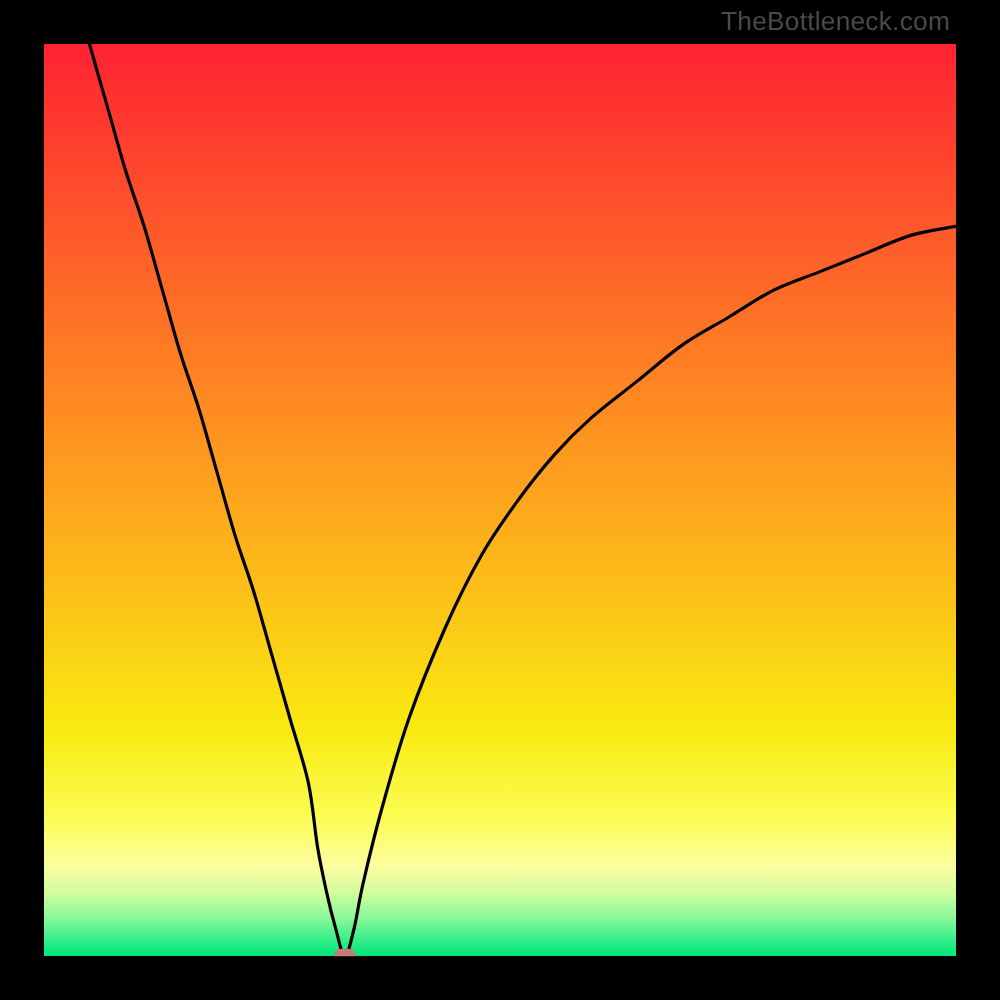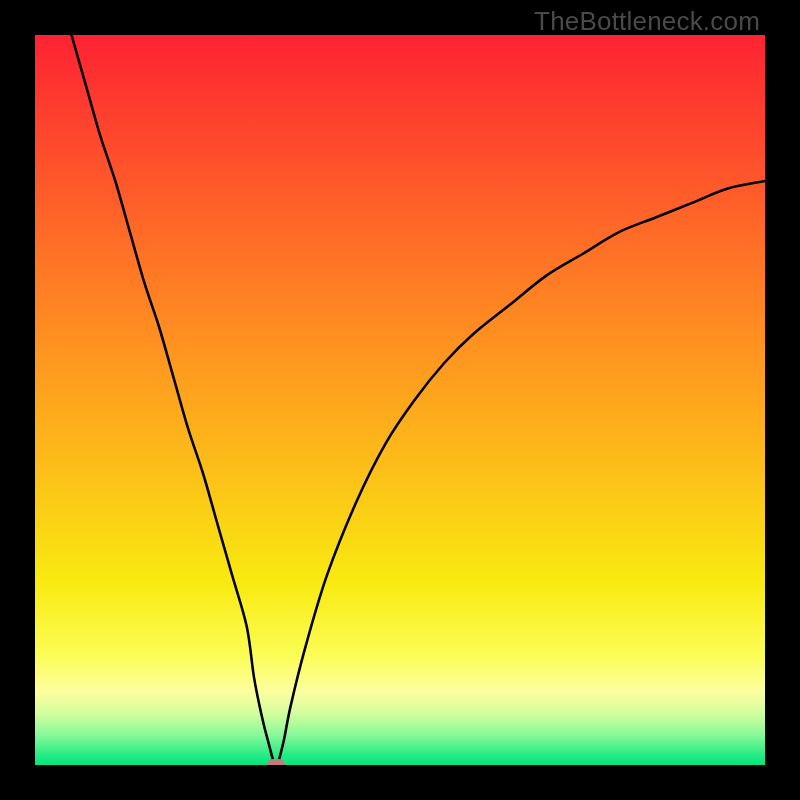--- a/index.html
+++ b/index.html
@@ -30,21 +30,21 @@
     left: 0;
     top: 0;
     width: 100%;
     height: 100%;
   }
   .watermark {
     position: absolute;
     top: 6px;
     right: 40px;
     color: #4a4a4a;
-    font-size: 26px;
+    font-size: 21px;
     font-weight: 500;
     letter-spacing: 0.2px;
   }
   svg.curve {
     position: absolute;
     left: 0;
     top: 0;
     width: 100%;
     height: 100%;
   }

